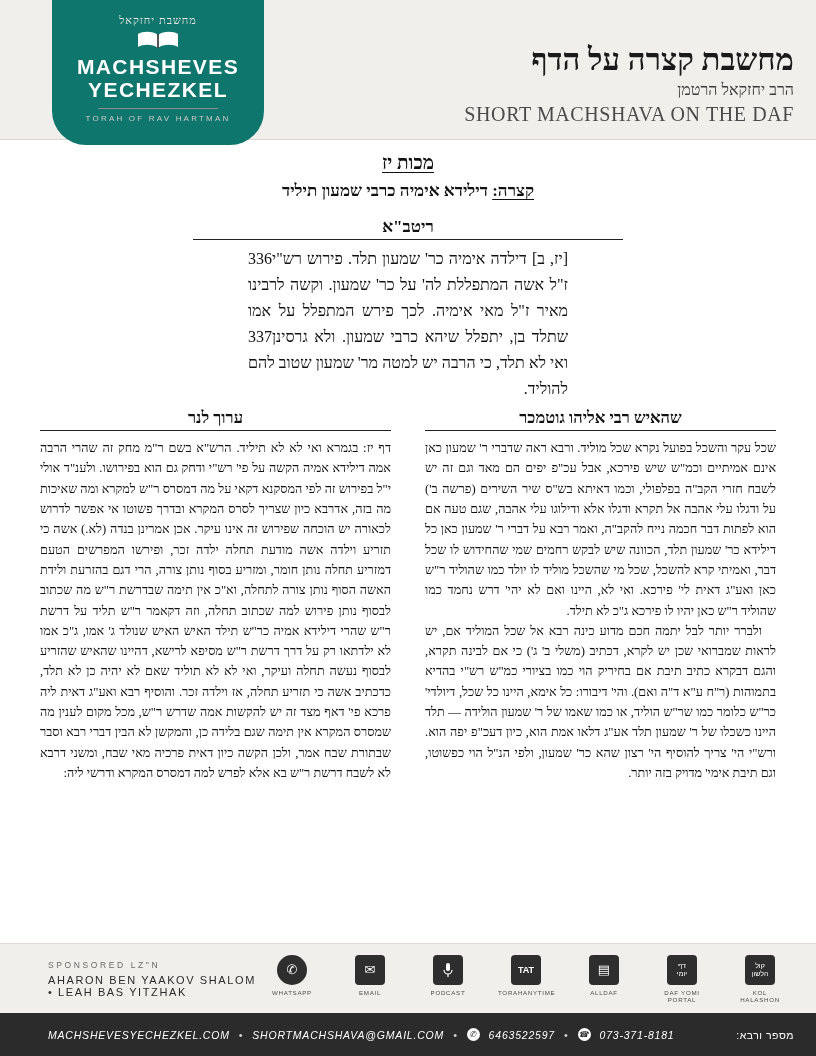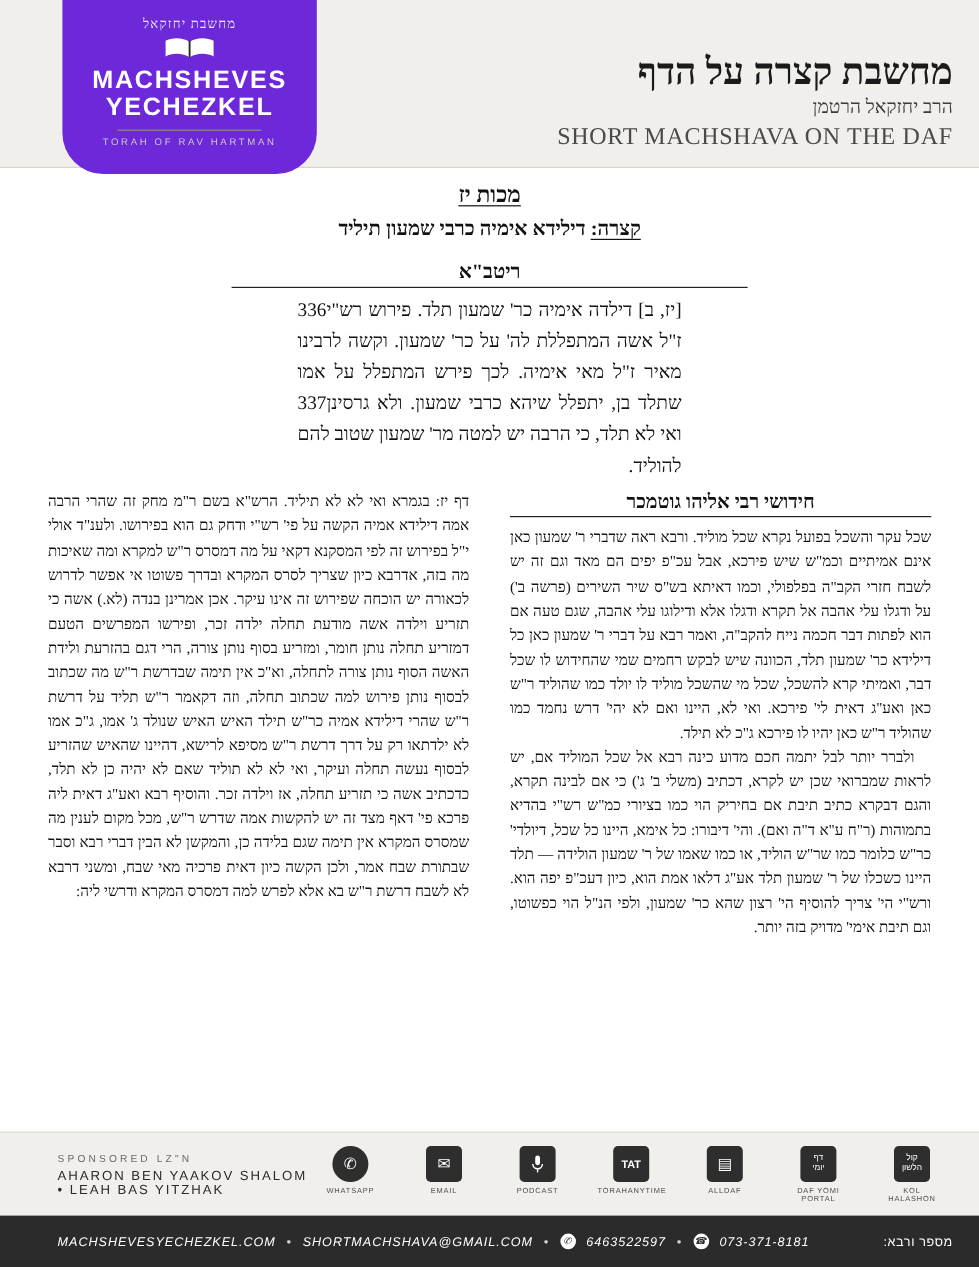--- a/index.html
+++ b/index.html
@@ -17,21 +17,21 @@
   .header {
     position: relative;
     height: 140px;
     background: #f1efec;
     border-bottom: 1px solid #d8d4cf;
   }
   .logo-plaque {
     position: absolute;
     left: 52px; top: 0;
     width: 212px; height: 145px;
-    background: #6d28d9;
+    background: #0f766e;
     border-bottom-left-radius: 34px;
     border-bottom-right-radius: 34px;
     color: #fff;
     text-align: center;
     font-family: "Liberation Sans", sans-serif;
   }
   .logo-heb {
     margin-top: 14px;
     font-size: 11px;
     letter-spacing: 1px;
@@ -248,27 +248,28 @@
 </div>
 
 <div class="ritva-wrap">
   <div class="section-head">ריטב"א</div>
   <div class="ritva-body">[יז, ב] דילדה אימיה כר' שמעון תלד. פירוש רש"י336 ז"ל אשה המתפללת לה' על כר' שמעון. וקשה לרבינו מאיר ז"ל מאי אימיה. לכך פירש המתפלל על אמו שתלד בן, יתפלל שיהא כרבי שמעון. ולא גרסינן337 ואי לא תלד, כי הרבה יש למטה מר' שמעון שטוב להם להוליד.</div>
 </div>
 
 <div class="columns">
 
   <div class="col">
+    <div class="col-head">ערוך לנר</div>
     <div class="col-body">
       <p class="first">דף יז: בגמרא ואי לא לא תיליד. הרש"א בשם ר"מ מחק זה שהרי הרבה אמה דילידא אמיה הקשה על פי' רש"י ודחק גם הוא בפירושו. ולענ"ד אולי י"ל בפירוש זה לפי המסקנא דקאי על מה דמסרס ר"ש למקרא ומה שאיכות מה בזה, אדרבא כיון שצריך לסרס המקרא ובדרך פשוטו אי אפשר לדרוש לכאורה יש הוכחה שפירוש זה אינו עיקר. אכן אמרינן בנדה (לא.) אשה כי תזריע וילדה אשה מודעת תחלה ילדה זכר, ופירשו המפרשים הטעם דמזריע תחלה נותן חומר, ומזריע בסוף נותן צורה, הרי דגם בהזרעת ולידת האשה הסוף נותן צורה לתחלה, וא"כ אין תימה שבדרשת ר"ש מה שכתוב לבסוף נותן פירוש למה שכתוב תחלה, וזה דקאמר ר"ש תליד על דרשת ר"ש שהרי דילידא אמיה כר"ש תילד האיש האיש שנולד ג' אמו, ג"כ אמו לא ילדתאו רק על דרך דרשת ר"ש מסיפא לרישא, דהיינו שהאיש שהזריע לבסוף נעשה תחלה ועיקר, ואי לא לא תוליד שאם לא יהיה כן לא תלד, כדכתיב אשה כי תזריע תחלה, אז וילדה זכר. והוסיף רבא ואע"ג דאית ליה פרכא פי' דאף מצד זה יש להקשות אמה שדרש ר"ש, מכל מקום לענין מה שמסרס המקרא אין תימה שגם בלידה כן, והמקשן לא הבין דברי רבא וסבר שבתורת שבח אמר, ולכן הקשה כיון דאית פרכיה מאי שבח, ומשני דרבא לא לשבח דרשת ר"ש בא אלא לפרש למה דמסרס המקרא ודרשי ליה:</p>
     </div>
   </div>
 
   <div class="col">
-    <div class="col-head">חידושי רבי אליהו גוטמכר</div>
+    <div class="col-head">שהאיש רבי אליהו גוטמכר</div>
     <div class="col-body">
       <p class="first">שכל עקר והשכל בפועל נקרא שכל מוליד. ורבא ראה שדברי ר' שמעון כאן אינם אמיתיים וכמ"ש שיש פירכא, אבל עכ"פ יפים הם מאד וגם זה יש לשבח חזרי הקב"ה בפלפולי, וכמו דאיתא בש"ס שיר השירים (פרשה ב') על ודגלו עלי אהבה אל תקרא ודגלו אלא ודילוגו עלי אהבה, שגם טעה אם הוא לפתות דבר חכמה נייח להקב"ה, ואמר רבא על דברי ר' שמעון כאן כל דילידא כר' שמעון תלד, הכוונה שיש לבקש רחמים שמי שהחידוש לו שכל דבר, ואמיתי קרא להשכל, שכל מי שהשכל מוליד לו יולד כמו שהוליד ר"ש כאן ואע"ג דאית לי' פירכא. ואי לא, היינו ואם לא יהי' דרש נחמד כמו שהוליד ר"ש כאן יהיו לו פירכא ג"כ לא תילד.</p>
       <p>ולברר יותר לבל יתמה חכם מדוע כינה רבא אל שכל המוליד אם, יש לראות שמברואי שכן יש לקרא, דכתיב (משלי ב' ג') כי אם לבינה תקרא, והגם דבקרא כתיב תיבת אם בחיריק הוי כמו בציורי כמ"ש רש"י בהדיא בתמוהות (ר"ח ע"א ד"ה ואם). והי' דיבורו: כל אימא, היינו כל שכל, דיולדי' כר"ש כלומר כמו שר"ש הוליד, או כמו שאמו של ר' שמעון הולידה — תלד היינו כשכלו של ר' שמעון תלד אע"ג דלאו אמת הוא, כיון דעכ"פ יפה הוא. ורש"י הי' צריך להוסיף הי' רצון שהא כר' שמעון, ולפי הנ"ל הוי כפשוטו, וגם תיבת אימי' מדויק בזה יותר.</p>
     </div>
   </div>
 
 </div>
 
 <div class="sponsor-bar">
   <div class="sponsor-text">

